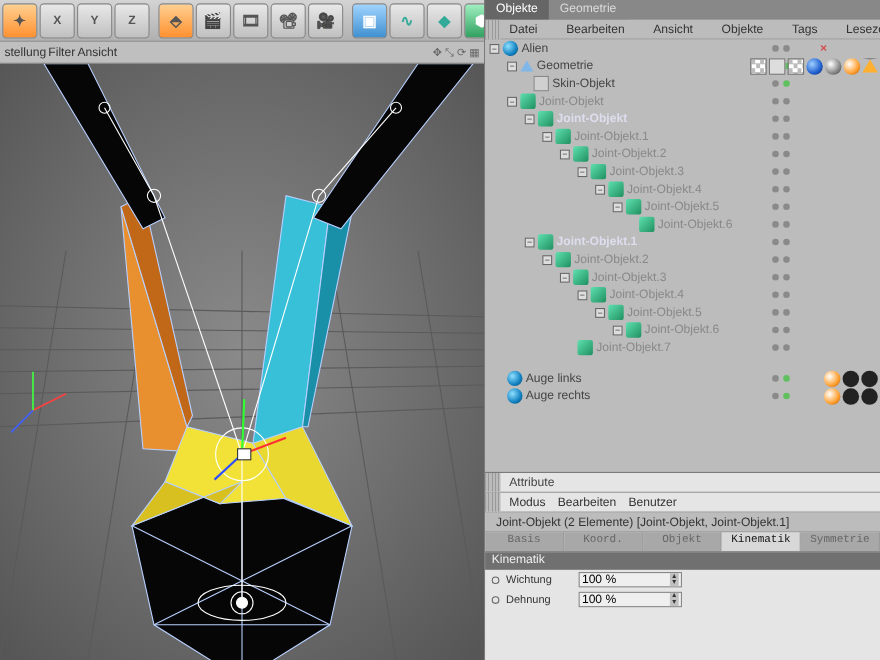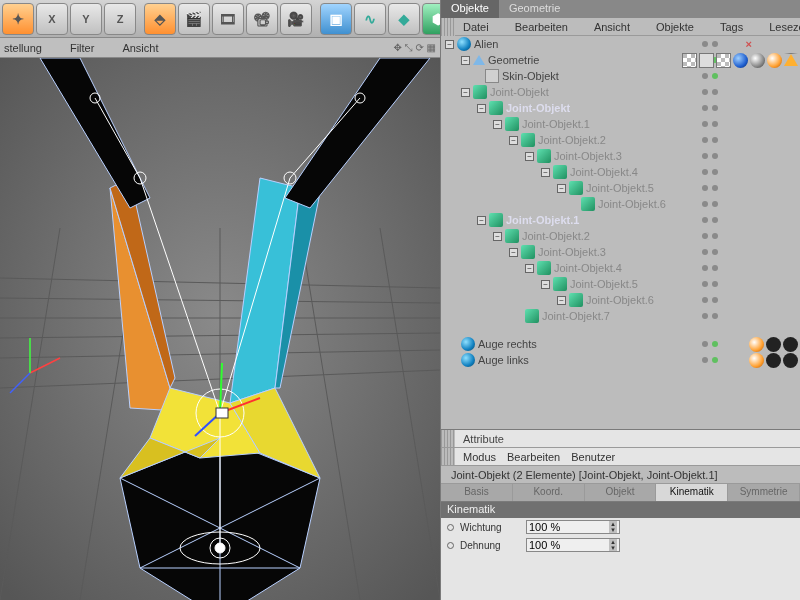--- a/index.html
+++ b/index.html
@@ -6,21 +6,21 @@
 body { background:#b8b8b8; width:800px; height:600px; overflow:hidden; position:relative; }
 
 
 .top-toolbar { height:38px; background:linear-gradient(#d4d4d4,#b0b0b0); display:flex; align-items:center; padding:0 2px; gap:2px; border-bottom:1px solid #888; }
 .tool-btn { width:32px; height:32px; border:1px solid #888; border-radius:4px; background:linear-gradient(#e8e8e8,#c0c0c0); display:flex; align-items:center; justify-content:center; font-weight:bold; color:#555; cursor:pointer; }
 .tool-btn.orange { background:linear-gradient(#ffd090,#ff9030); }
 .tool-btn.ico { font-size:14px; }
 .tool-group { display:flex; gap:2px; margin-right:6px; }
 
 
-.submenu { position:absolute; top:38px; left:0; width:440px; height:20px; background:#bfbfbf; border-bottom:1px solid #888; display:flex; align-items:center; padding-left:4px; gap:28px; color:#333; font-size:11px; }
+.submenu { position:absolute; top:38px; left:0; width:440px; height:20px; background:#bfbfbf; border-bottom:1px solid #888; display:flex; align-items:center; padding-left:4px; gap:2px; color:#333; font-size:11px; }
 .submenu span { cursor:pointer; }
 .submenu .icons-right { position:absolute; right:4px; display:flex; gap:2px; color:#666; font-size:10px; }
 
 
 .viewport { position:absolute; top:58px; left:0; width:440px; height:542px; background:#6b6b6b; overflow:hidden; }
 .viewport svg { width:100%; height:100%; display:block; }
 
 
 .right-panel { position:absolute; top:0; left:440px; width:360px; height:600px; background:#bcbcbc; border-left:1px solid #7a7a7a; display:flex; flex-direction:column; }
 
@@ -59,21 +59,21 @@
 .tag.dark{ background:#222; border-radius:50%; border:none;}
 .close-x { color:#d05050; font-weight:bold; position:absolute; right:48px; cursor:pointer; }
 
 
 .attr-panel { flex:1; display:flex; flex-direction:column; background:#e5e5e5; }
 .attr-hdr { position:relative; height:18px; display:flex; align-items:center; padding-left:22px; border-bottom:1px solid #9a9a9a; color:#444; }
 .attr-menu { position:relative; height:18px; display:flex; align-items:center; gap:11px; padding-left:22px; border-bottom:1px solid #9a9a9a; color:#333; font-size:11px; }
 .attr-title { height:18px; display:flex; align-items:center; padding-left:6px; background:#bcbcbc; color:#333; border-bottom:1px solid #9a9a9a; }
 .attr-title .obj-icon { margin-right:4px; }
 .attr-tabs { height:18px; display:flex; border-bottom:1px solid #7a7a7a; }
-.attr-tab { flex:1; text-align:center; padding-top:2px; background:#a8a8a8; color:#666; border-right:1px solid #9a9a9a; cursor:pointer; font-size:10px; }
+.attr-tab { flex:1; text-align:center; padding-top:2px; background:#a8a8a8; color:#666; border-right:1px solid #9a9a9a; cursor:pointer; font-size:10px;font-family:Liberation Mono, monospace; }
 .attr-tab.active { background:#d8d8d8; color:#111; }
 .attr-section { height:16px; background:#707070; color:#eee; padding:1px 6px; font-size:11px; }
 .attr-row { height:18px; display:flex; align-items:center; padding-left:6px; gap:6px; }
 .attr-row .k { width:60px; color:#333; font-size:10px; }
 .attr-row .ring { width:7px; height:7px; border-radius:50%; border:1px solid #666; }
 .num-field { flex:0 0 94px; height:14px; background:#efefef; border:1px solid #888; display:flex; align-items:center; justify-content:space-between; padding:0 2px; font-size:10px; }
 .num-field .spin { width:8px; background:#c0c0c0; text-align:center; font-size:7px; line-height:6px; color:#333; }
 </style>
 </head>
 <body>
@@ -370,34 +370,34 @@
         <span class="lbl" style="color:#888">Joint-Objekt.7</span>
         <div class="dots-col">
           <span class="dot"></span>
           <span class="dot"></span>
         </div>
       </div>
 
     <div style="height:12px"></div>
     <div class="tree-row" style="padding-left:20px">
       <span class="obj-icon sphere"></span>
-      <span class="lbl">Auge rechts</span>
+      <span class="lbl">Auge links</span>
       <div class="dots-col">
           <span class="dot"></span>
           <span class="dot green"></span>
         </div>
       <div class="tag-strip">
           <span class="tag ball"></span>
           <span class="tag dark"></span>
           <span class="tag dark"></span>
         </div>
     </div>
     <div class="tree-row" style="padding-left:20px">
       <span class="obj-icon sphere"></span>
-      <span class="lbl">Auge links</span>
+      <span class="lbl">Auge rechts</span>
       <div class="dots-col">
           <span class="dot"></span>
           <span class="dot green"></span>
         </div>
       <div class="tag-strip">
           <span class="tag ball"></span>
           <span class="tag dark"></span>
           <span class="tag dark"></span>
         </div>
     </div>

